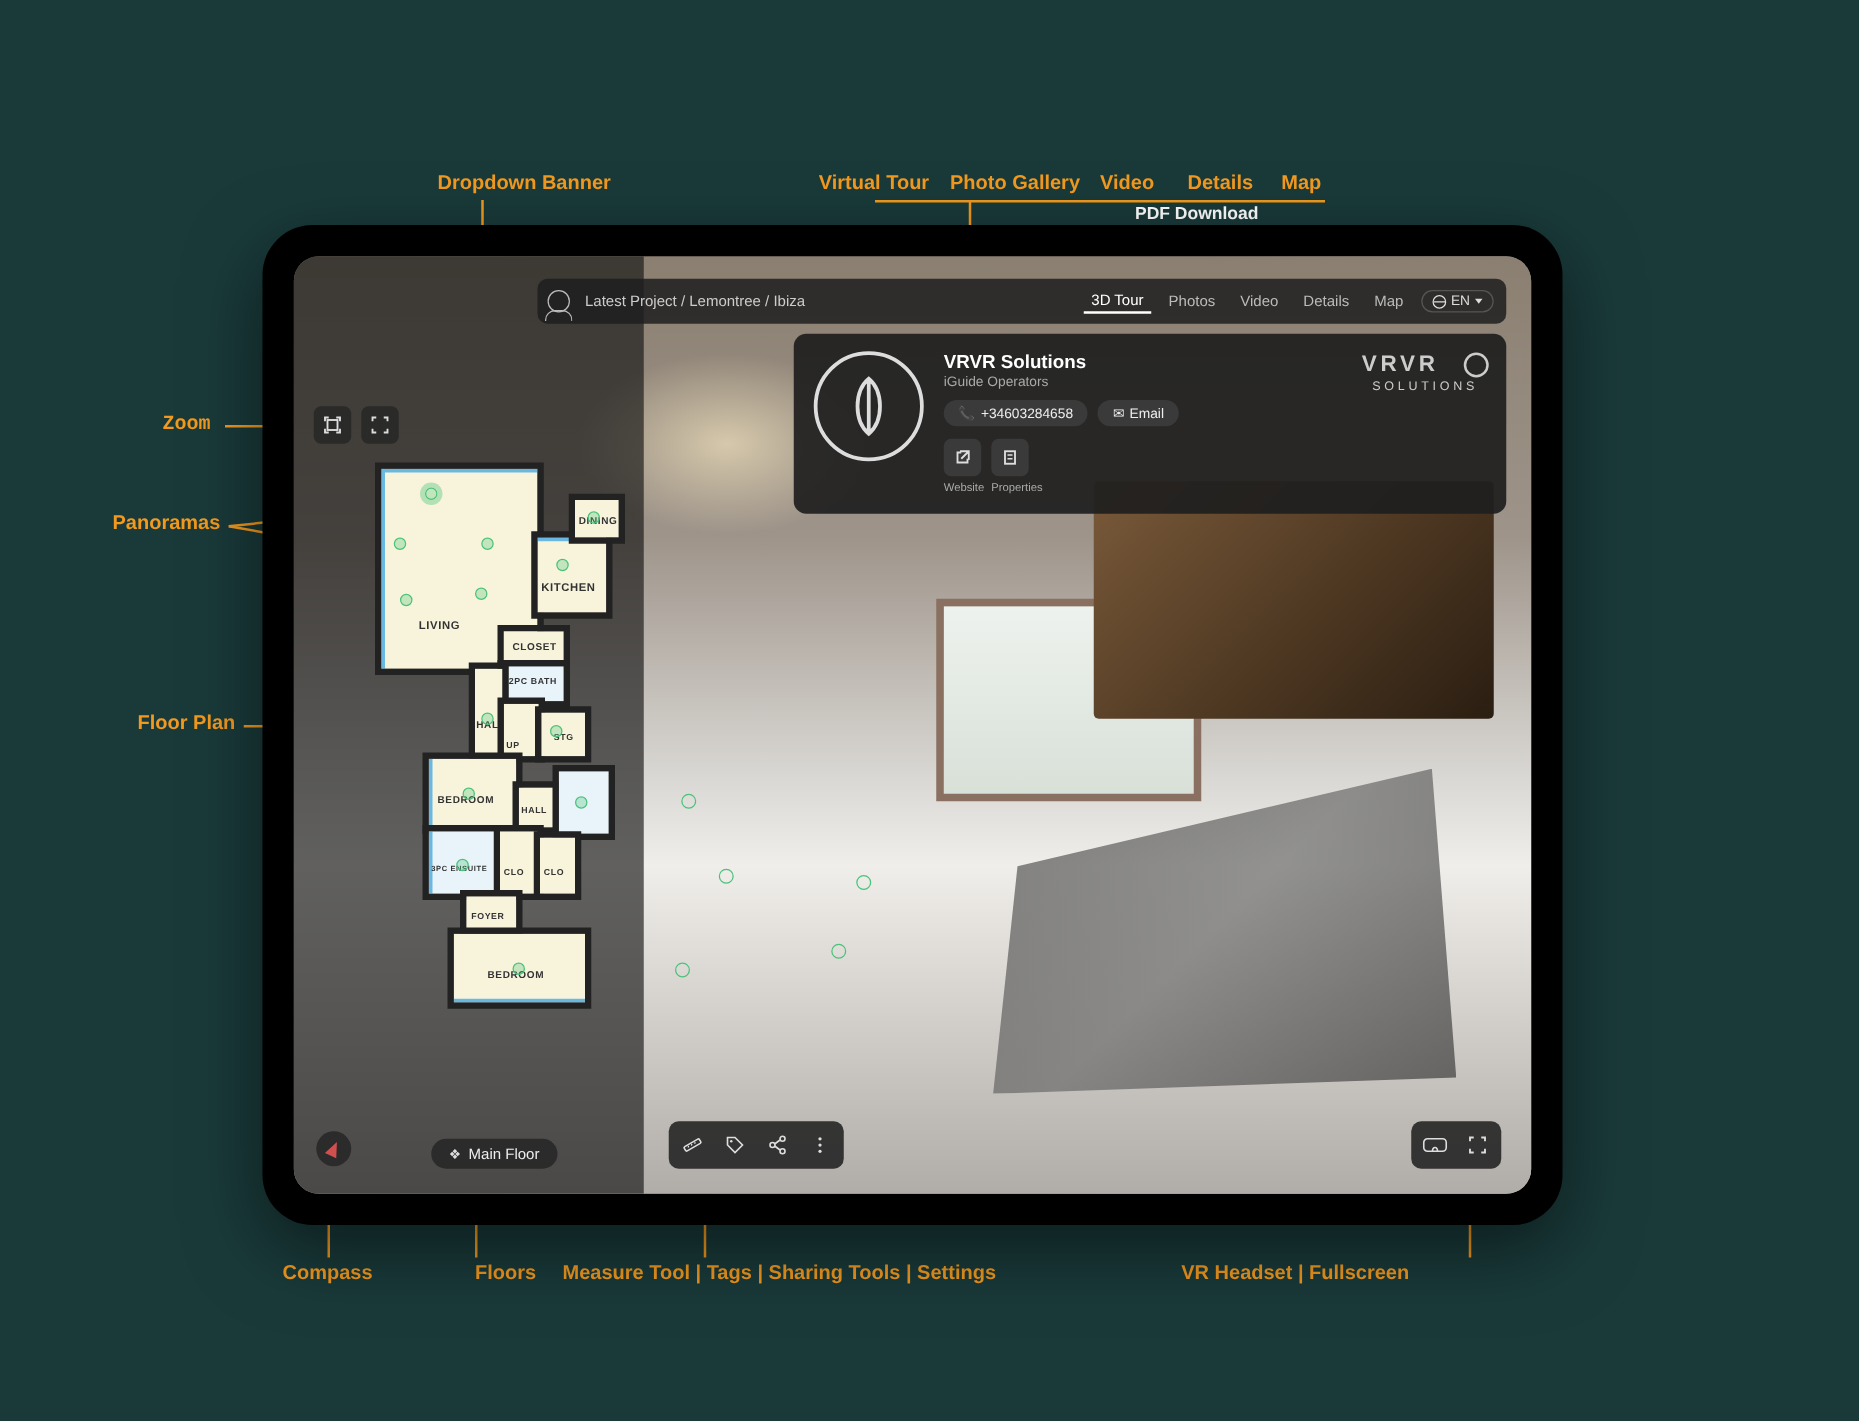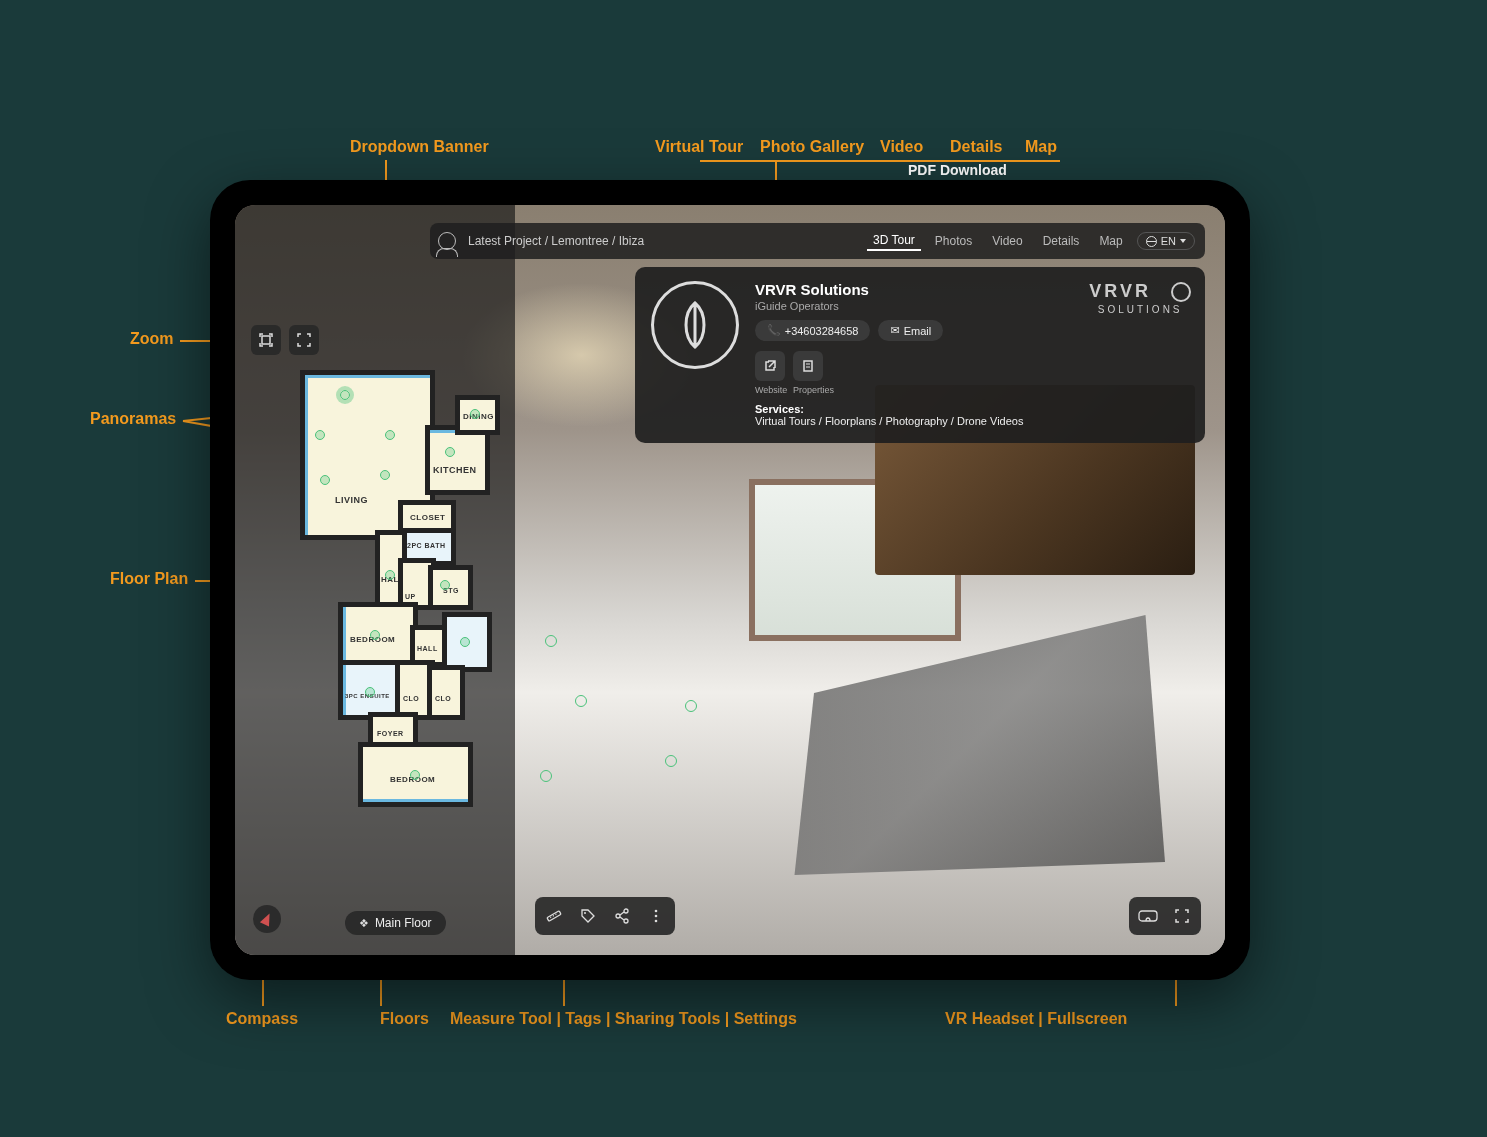--- a/index.html
+++ b/index.html
@@ -245,21 +245,21 @@
 
 <div class="anno" style="left:655px;top:138px;">Virtual Tour</div>
 <div class="anno" style="left:760px;top:138px;">Photo Gallery</div>
 <div class="anno" style="left:880px;top:138px;">Video</div>
 <div class="anno" style="left:950px;top:138px;">Details</div>
 <div class="anno" style="left:1025px;top:138px;">Map</div>
 <div class="anno anno-white" style="left:908px;top:162px;font-size:14px;">PDF Download</div>
 <div class="anno-line" style="left:700px;top:160px;width:360px;height:2px;"></div>
 <div class="anno-line" style="left:775px;top:160px;width:2px;height:60px;"></div>
 
-<div class="anno" style="left:130px;top:330px;">Zoom</div>
+<div class="anno" style="left:130px;top:330px;font-family:Liberation Mono, monospace;">Zoom</div>
 <div class="anno-line" style="left:180px;top:340px;width:60px;height:2px;"></div>
 
 <div class="anno" style="left:90px;top:410px;">Panoramas</div>
 <div class="anno-line" style="left:183px;top:420px;width:130px;height:2px;transform-origin:left;transform:rotate(-6deg);"></div>
 <div class="anno-line" style="left:183px;top:420px;width:160px;height:2px;transform-origin:left;transform:rotate(10deg);"></div>
 
 <div class="anno" style="left:110px;top:570px;">Floor Plan</div>
 <div class="anno-line" style="left:195px;top:580px;width:150px;height:2px;"></div>
 
 <div class="anno" style="left:226px;top:1010px;">Compass</div>
@@ -404,24 +404,20 @@
             <svg width="14" height="14" viewBox="0 0 14 14">
                 <rect x="3" y="2" width="8" height="10" fill="none" stroke="#ddd" stroke-width="1.5"></rect>
                 <path d="M5 5h4M5 8h4" stroke="#ddd" stroke-width="1.2"></path>
               </svg>
           </div>
         </div>
         <div class="icon-label-row">
           <span>Website</span>
           <span>Properties</span>
         </div>
-        <div class="services">
-          <b>Services:</b><br>
-          <span>Virtual Tours / Floorplans / Photography / Drone Videos</span>
-        </div>
       </div>
       <div class="brand">
         <div class="top">
           <span>VRVR</span>
           <span class="brand-circle"></span>
         </div>
         <span>SOLUTIONS</span>
       </div>
     </div>
 

